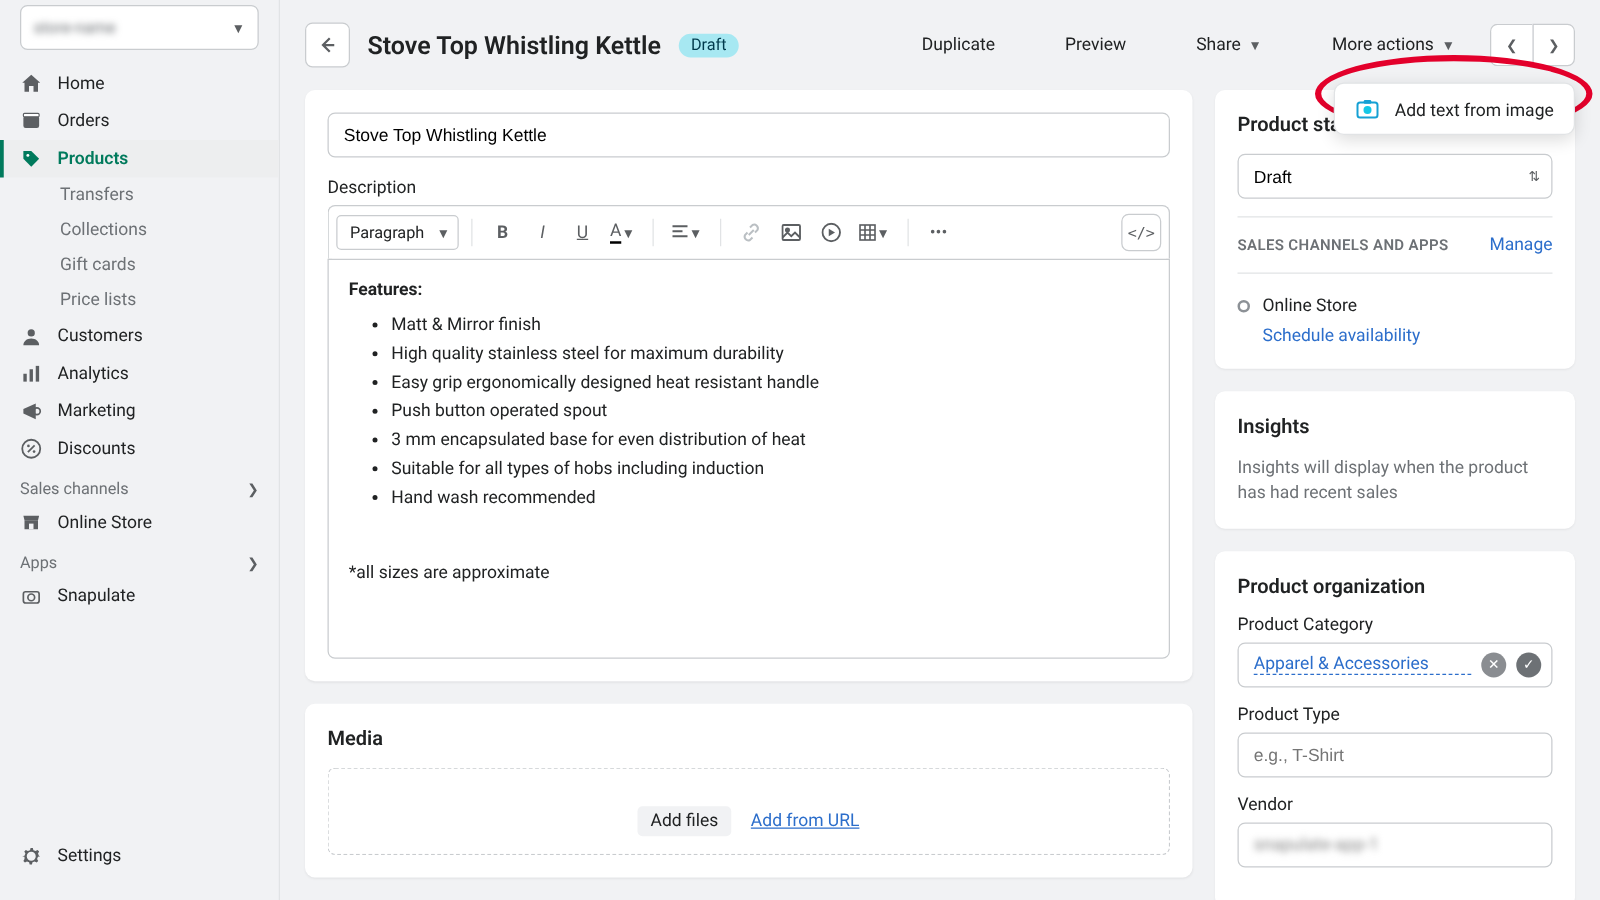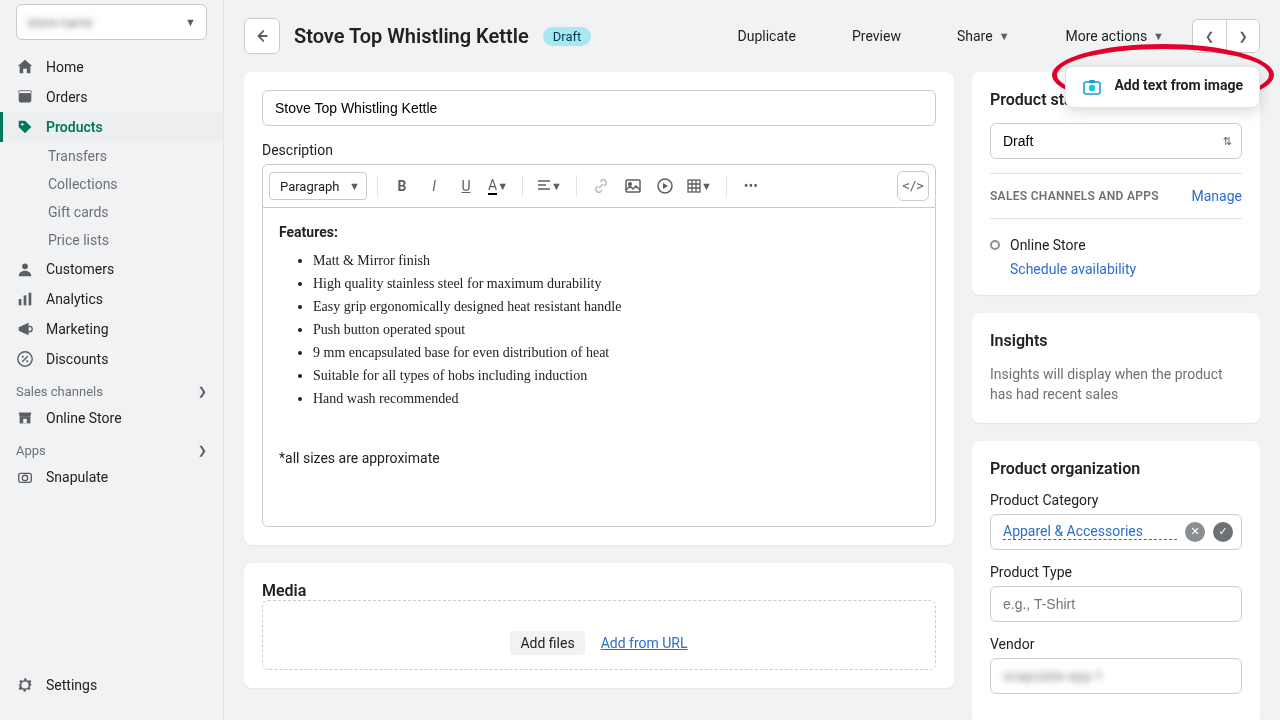--- a/index.html
+++ b/index.html
@@ -38,41 +38,41 @@
 .select-wrap { position: relative; }
 .select-wrap .caret { position: absolute; right: 10px; top: 50%; transform: translateY(-50%); pointer-events: none; }
 .rte-toolbar { border: 1px solid #c9cccf; border-bottom: none; border-radius: 6px 6px 0 0; padding: 6px; display: flex; align-items: center; gap: 4px; background: #fff; }
 .rte-toolbar .sep { width: 1px; height: 22px; background: #e1e3e5; margin: 0 6px; }
 .tb-btn { height: 28px; min-width: 28px; display: flex; align-items: center; justify-content: center; border-radius:4px; cursor: pointer; color: #5c5f62; padding: 0 4px; }
 .tb-select { height: 28px; border: 1px solid #c9cccf; border-radius: 4px; padding: 0 26px 0 10px; font-size: 13px; display: flex; align-items: center; cursor: pointer; position: relative; min-width: 98px; }
 .tb-select .dd { position: absolute; right: 6px; }
 .code-btn { margin-left: auto; border: 1px solid #c9cccf; border-radius: 6px; width: 32px; height: 30px; }
 .rte-body { border: 1px solid #c9cccf; border-radius: 0 0 6px 6px; min-height: 320px; padding: 14px 16px; font-size: 14px; line-height: 1.5; }
 .rte-body ul { padding-left: 34px; margin: 6px 0 14px 0; }
-.rte-body li { list-style: disc; padding: 1px 0; font-family: Liberation Serif, serif; }
+.rte-body li { list-style: disc; padding: 1px 0; }
 .rte-body .features-label { font-weight: 700; margin-bottom: 4px; }
 .media-card { }
-.media-title { font-size: 16px; font-weight: 600; }
+.media-title { font-size: 16px; font-weight: 600; margin-bottom: 14px; }
 .media-drop { border: 1px dashed #c9cccf; border-radius: 6px; min-height: 60px; display: flex; align-items: center; justify-content: center; gap: 16px; padding: 30px 0 14px 0; }
 .btn-small { background: #f1f2f4; border-radius: 4px; padding: 4px 10px; font-size: 14px; cursor: pointer; }
 .link { color: #2c6ecb; cursor: pointer; text-decoration: underline; }
 .side-title { font-size: 16px; font-weight: 600; margin-bottom: 14px; }
 .subhead { font-size: 12px; font-weight: 600; letter-spacing: 0.3px; color: #6d7175; text-transform: uppercase; }
 .row-between { display: flex; justify-content: space-between; align-items: center; }
 .hr { height: 1px; background: #e1e3e5; margin: 14px 0; }
 .channel-row { display: flex; align-items: center; gap: 10px; padding: 4px 0; }
 .circle { width: 10px; height: 10px; border: 2px solid #8c9196; border-radius: 50%; }
 .insights-text { color: #6d7175; font-size: 14px; line-height: 1.45; }
 .org-field { margin-bottom: 14px; }
 .category-value { border: 1px solid #c9cccf; border-radius: 6px; height: 36px; display: flex; align-items: center; padding: 0 8px 0 12px; gap: 8px; }
 .cat-link { color: #2c6ecb; border-bottom: 1px dashed #2c6ecb; cursor: pointer; flex:1; }
 .pill-icon { width: 20px; height: 20px; border-radius:50%; display:flex; align-items:center; justify-content:center; font-size:11px; color:#fff; cursor:pointer; }
 .pill-x { background:#8a8d91; }
 .pill-check { background:#6d7175; }
-.popover { position: absolute; top: -6px; right: 0; background: #fff; border: 1px solid #e1e3e5; border-radius: 8px; box-shadow: 0 4px 14px rgba(0,0,0,0.14); padding: 10px 16px; display: flex; align-items: flex-start; gap: 12px; z-index: 5; cursor: pointer; font-weight: bold; }
+.popover { position: absolute; top: -6px; right: 0; background: #fff; border: 1px solid #e1e3e5; border-radius: 8px; box-shadow: 0 4px 14px rgba(0,0,0,0.14); padding: 10px 16px; display: flex; align-items: flex-end; gap: 12px; z-index: 5; cursor: pointer; }
 .popover .cam-icon { width: 20px; height: 20px; }
 .callout-ring { position: absolute; width: 222px; height: 62px; border: 5px solid #e3002b; border-radius: 50%; top: -28px; right: -14px; z-index: 4; pointer-events: none; }
 .chev { font-size: 11px; color: #5c5f62; }
 .blurred-text { filter: blur(3px); color:#888; }
 </style>
 </head>
 <body>
 
 <div class="app">
 
@@ -300,21 +300,21 @@
               </div>
           </div>
 
           <div class="rte-body">
             <div class="features-label">Features:</div>
             <ul>
               <li>Matt &amp; Mirror finish</li>
               <li>High quality stainless steel for maximum durability</li>
               <li>Easy grip ergonomically designed heat resistant handle</li>
               <li>Push button operated spout</li>
-              <li>9 mm encapsulated base for even distribution of heat</li>
+              <li>3 mm encapsulated base for even distribution of heat</li>
               <li>Suitable for all types of hobs including induction</li>
               <li>Hand wash recommended</li>
             </ul>
             <div style="height:24px"></div>
             <div>*all sizes are approximate</div>
           </div>
         </div>
 
         <div class="card media-card">
           <div class="media-title">Media</div>

